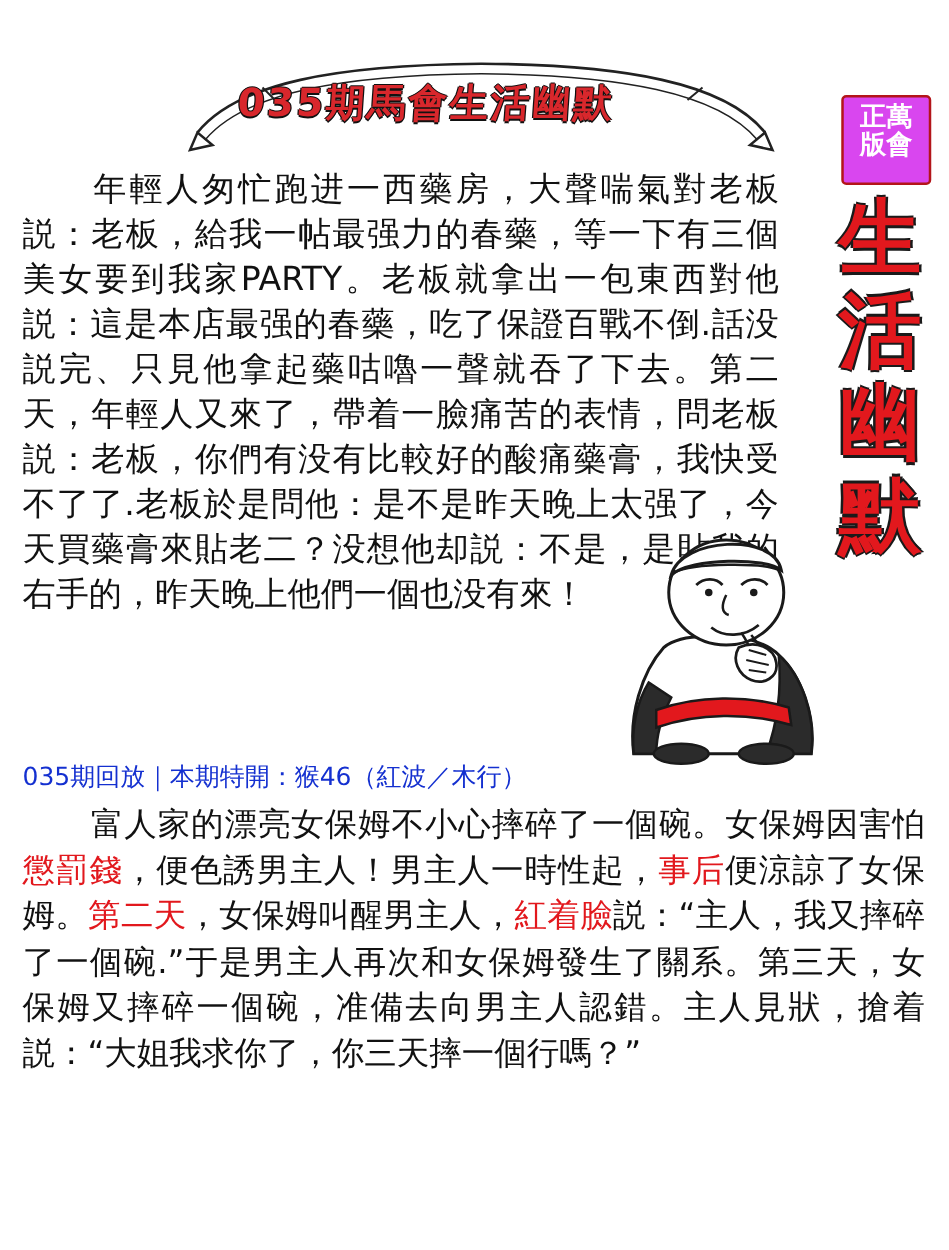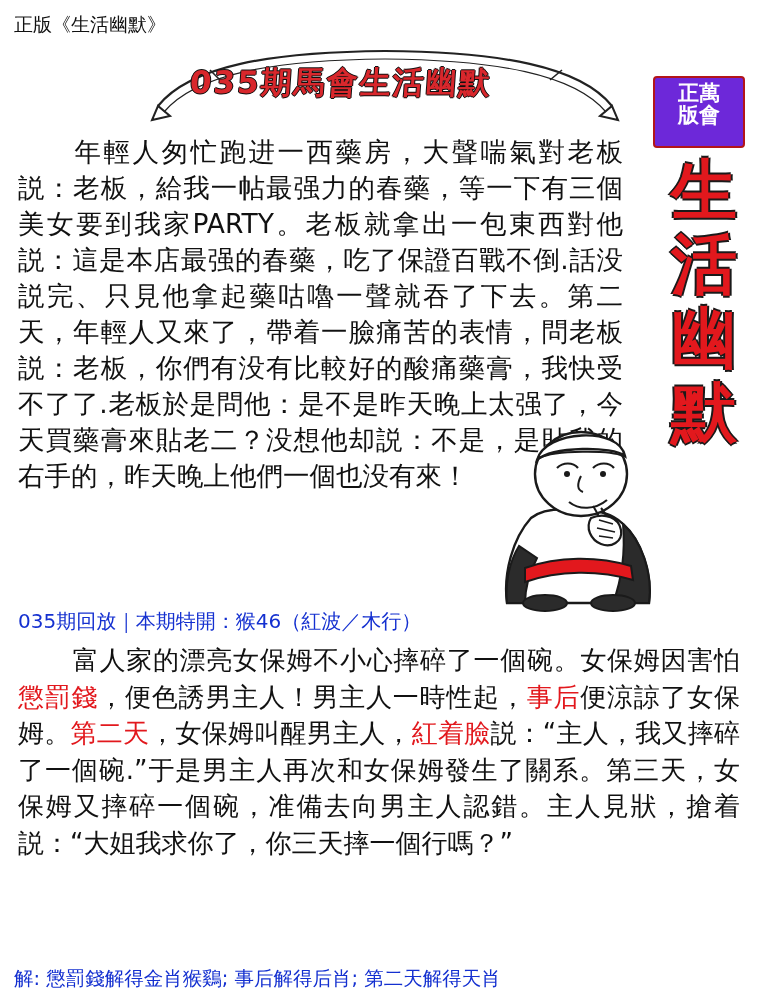--- a/index.html
+++ b/index.html
@@ -63,23 +63,23 @@
     width: 470px;
     height: 78px;
     pointer-events: none;
   }
 
   
   .seal {
     position: absolute;
     right: 14px;
     top: 76px;
-    width: 92px;
+    width: 72px;
     height: 72px;
-    background: #6d28d9;
+    background: #d946ef;
     border: 2px solid #b3151a;
     border-radius: 4px;
     color: #fff;
     font-size: 21px;
     font-weight: bold;
     line-height: 1.05;
     text-align: center;
     padding: 4px 0 0 0;
     box-sizing: border-box;
   }
@@ -171,21 +171,20 @@
     top: 398px;
     width: 200px;
     height: 215px;
   }
 </style>
 </head>
 <body>
 
 <div class="page">
 
-  <div class="top-label">正版《生活幽默》</div>
 
   <svg class="banner-frame" viewBox="0 0 470 78">
     <path d="M8 60 C 40 20, 120 6, 235 5 C 350 6, 430 20, 462 60" fill="none" stroke="#222" stroke-width="2.2"></path>
     <path d="M14 66 C 46 28, 124 14, 235 13 C 346 14, 424 28, 456 66" fill="none" stroke="#222" stroke-width="1.2"></path>
     <path d="M8 60 L 2 74 L 20 70 Z" fill="none" stroke="#222" stroke-width="2"></path>
     <path d="M462 60 L 468 74 L 450 70 Z" fill="none" stroke="#222" stroke-width="2"></path>
     <path d="M70 34 L 60 24" stroke="#222" stroke-width="1.6" fill="none"></path>
     <path d="M400 34 L 412 24" stroke="#222" stroke-width="1.6" fill="none"></path>
   </svg>
 
@@ -236,16 +235,15 @@
     <path d="M128 110 C 138 122, 142 134, 138 144" fill="none" stroke="#1a1a1a" stroke-width="2"></path>
 
     <path d="M118 120 C 132 114, 146 120, 148 132 C 150 144, 138 150, 128 146 C 118 142, 112 130, 118 120 Z" fill="#ffffff" stroke="#1a1a1a" stroke-width="2.2"></path>
     <path d="M126 122 L 140 126 M124 130 L 142 134 M126 138 L 140 140" stroke="#1a1a1a" stroke-width="1.6" fill="none"></path>
 
     <ellipse cx="72" cy="205" rx="22" ry="8" fill="#2b2b2b" stroke="#1a1a1a" stroke-width="2"></ellipse>
     <ellipse cx="140" cy="205" rx="22" ry="8" fill="#2b2b2b" stroke="#1a1a1a" stroke-width="2"></ellipse>
   </svg>
 
   <div class="answer">
-    <div>解: 懲罰錢解得金肖猴鷄; 事后解得后肖; 第二天解得天肖</div>
   </div>
 
 </div>
 
 </body></html>

